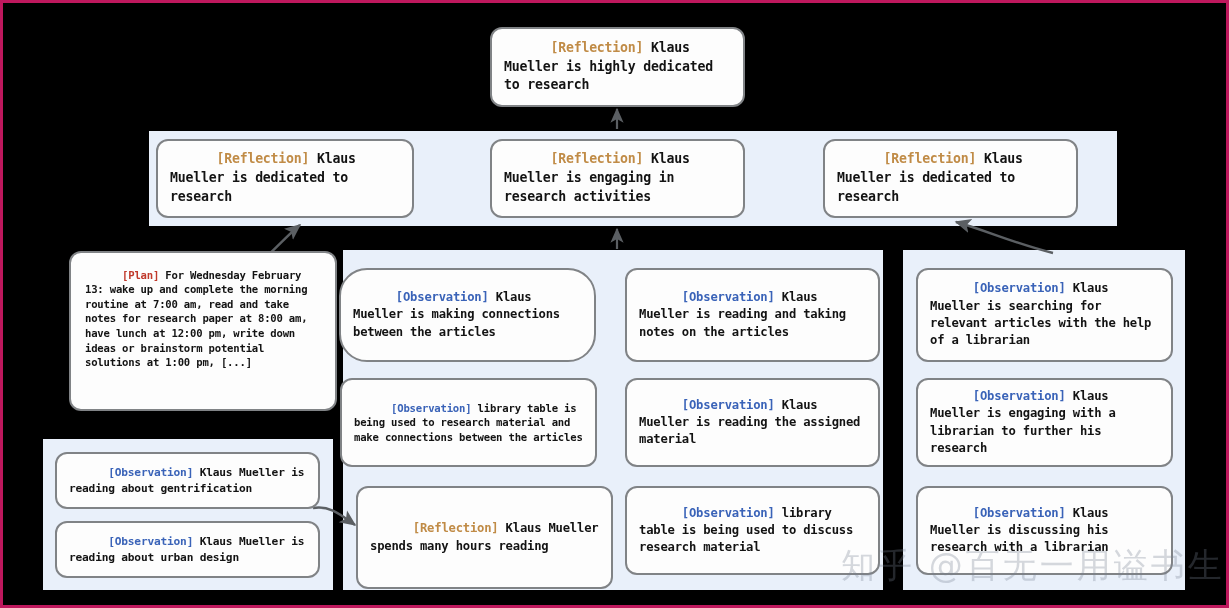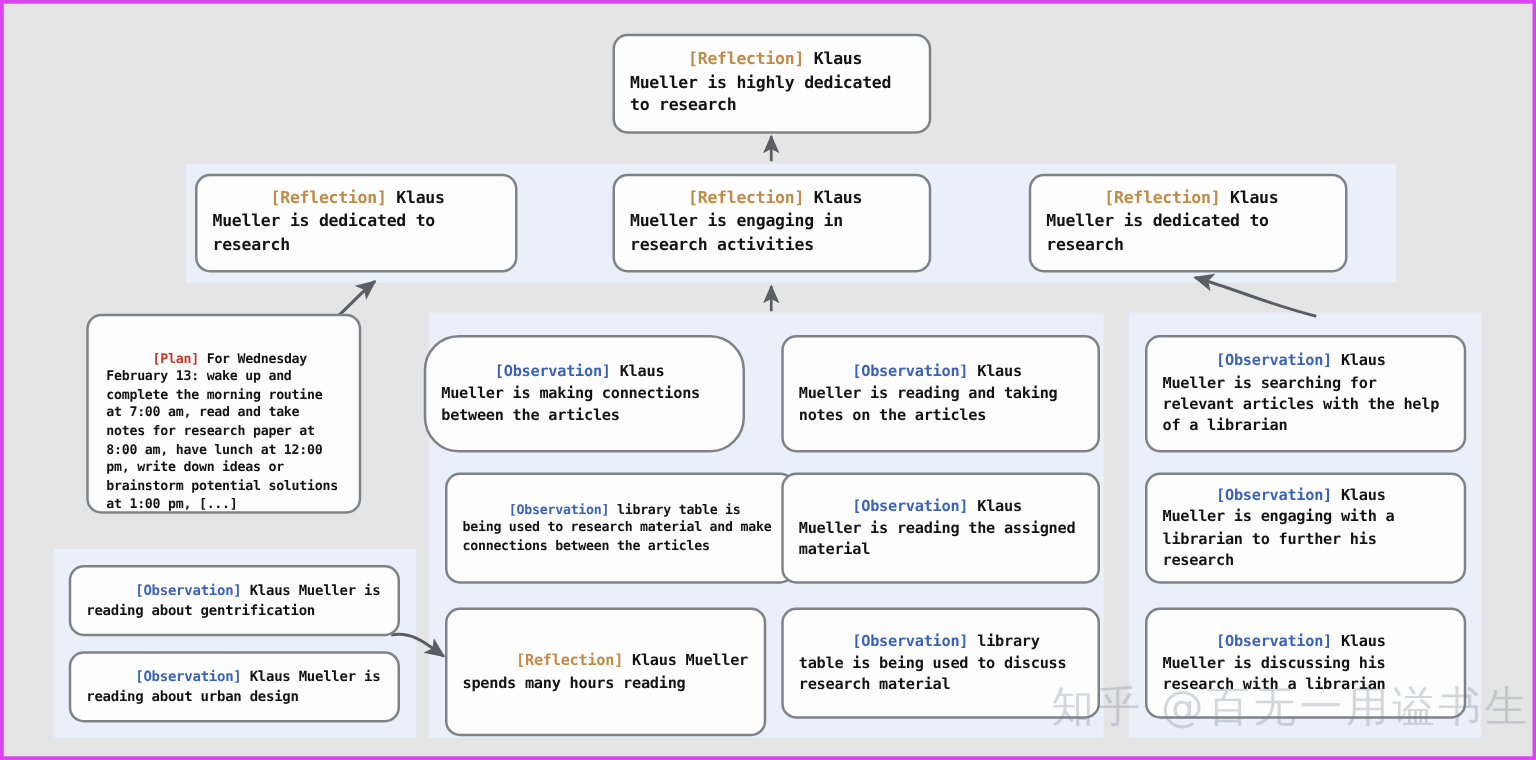--- a/index.html
+++ b/index.html
@@ -7,23 +7,23 @@
     padding: 0;
     background: #ffffff;
   }
   body {
     font-family: "DejaVu Sans Mono", "Liberation Mono", monospace;
   }
   #canvas {
     position: relative;
     width: 1229px;
     height: 608px;
-    background: #e5e5e5;
+    background: #000000;
     box-sizing: border-box;
-    border: 3px solid #d946ef;
+    border: 3px solid #be185d;
     overflow: hidden;
   }
 
   
   .panel {
     position: absolute;
     background: #e9f0fa;
     box-sizing: border-box;
   }
 
@@ -123,21 +123,21 @@
       <span class="tag tag-reflection">[Reflection]</span><span> Klaus Mueller is engaging in research activities</span>
     </div>
   </div>
 
   <div class="node fs13" style="left:820px; top:136px; width:255px; height:79px;">
     <div class="inner">
       <span class="tag tag-reflection">[Reflection]</span><span> Klaus Mueller is dedicated to research</span>
     </div>
   </div>
 
-  <div class="node fs105" style="left:66px; top:248px; width:220px; height:160px; padding:12px 14px; align-items:flex-start;">
+  <div class="node fs105" style="left:66px; top:248px; width:268px; height:160px; padding:0 14px; align-items:flex-start;">
     <div class="inner">
       <span class="tag tag-plan">[Plan]</span><span> For Wednesday February 13: wake up and complete the morning routine at 7:00 am, read and take notes for research paper at 8:00 am, have lunch at 12:00 pm, write down ideas or brainstorm potential solutions at 1:00 pm, [...]</span>
     </div>
   </div>
 
   <div class="node fs11" style="left:52px; top:449px; width:265px; height:57px;">
     <div class="inner">
       <span class="tag tag-observation">[Observation]</span><span> Klaus Mueller is reading about gentrification</span>
     </div>
   </div>
@@ -147,21 +147,21 @@
       <span class="tag tag-observation">[Observation]</span><span> Klaus Mueller is reading about urban design</span>
     </div>
   </div>
 
   <div class="node fs12" style="left:336px; top:265px; width:257px; height:94px;border-radius:28px;">
     <div class="inner">
       <span class="tag tag-observation">[Observation]</span><span> Klaus Mueller is making connections between the articles</span>
     </div>
   </div>
 
-  <div class="node fs105" style="left:353px; top:375px; width:280px; height:89px;">
+  <div class="node fs105" style="left:337px; top:375px; width:257px; height:89px;">
     <div class="inner">
       <span class="tag tag-observation">[Observation]</span><span> library table is being used to research material and make connections between the articles</span>
     </div>
   </div>
 
   <div class="node fs12" style="left:353px; top:483px; width:257px; height:103px;">
     <div class="inner">
       <span class="tag tag-reflection">[Reflection]</span><span> Klaus Mueller spends many hours reading</span>
     </div>
   </div>

